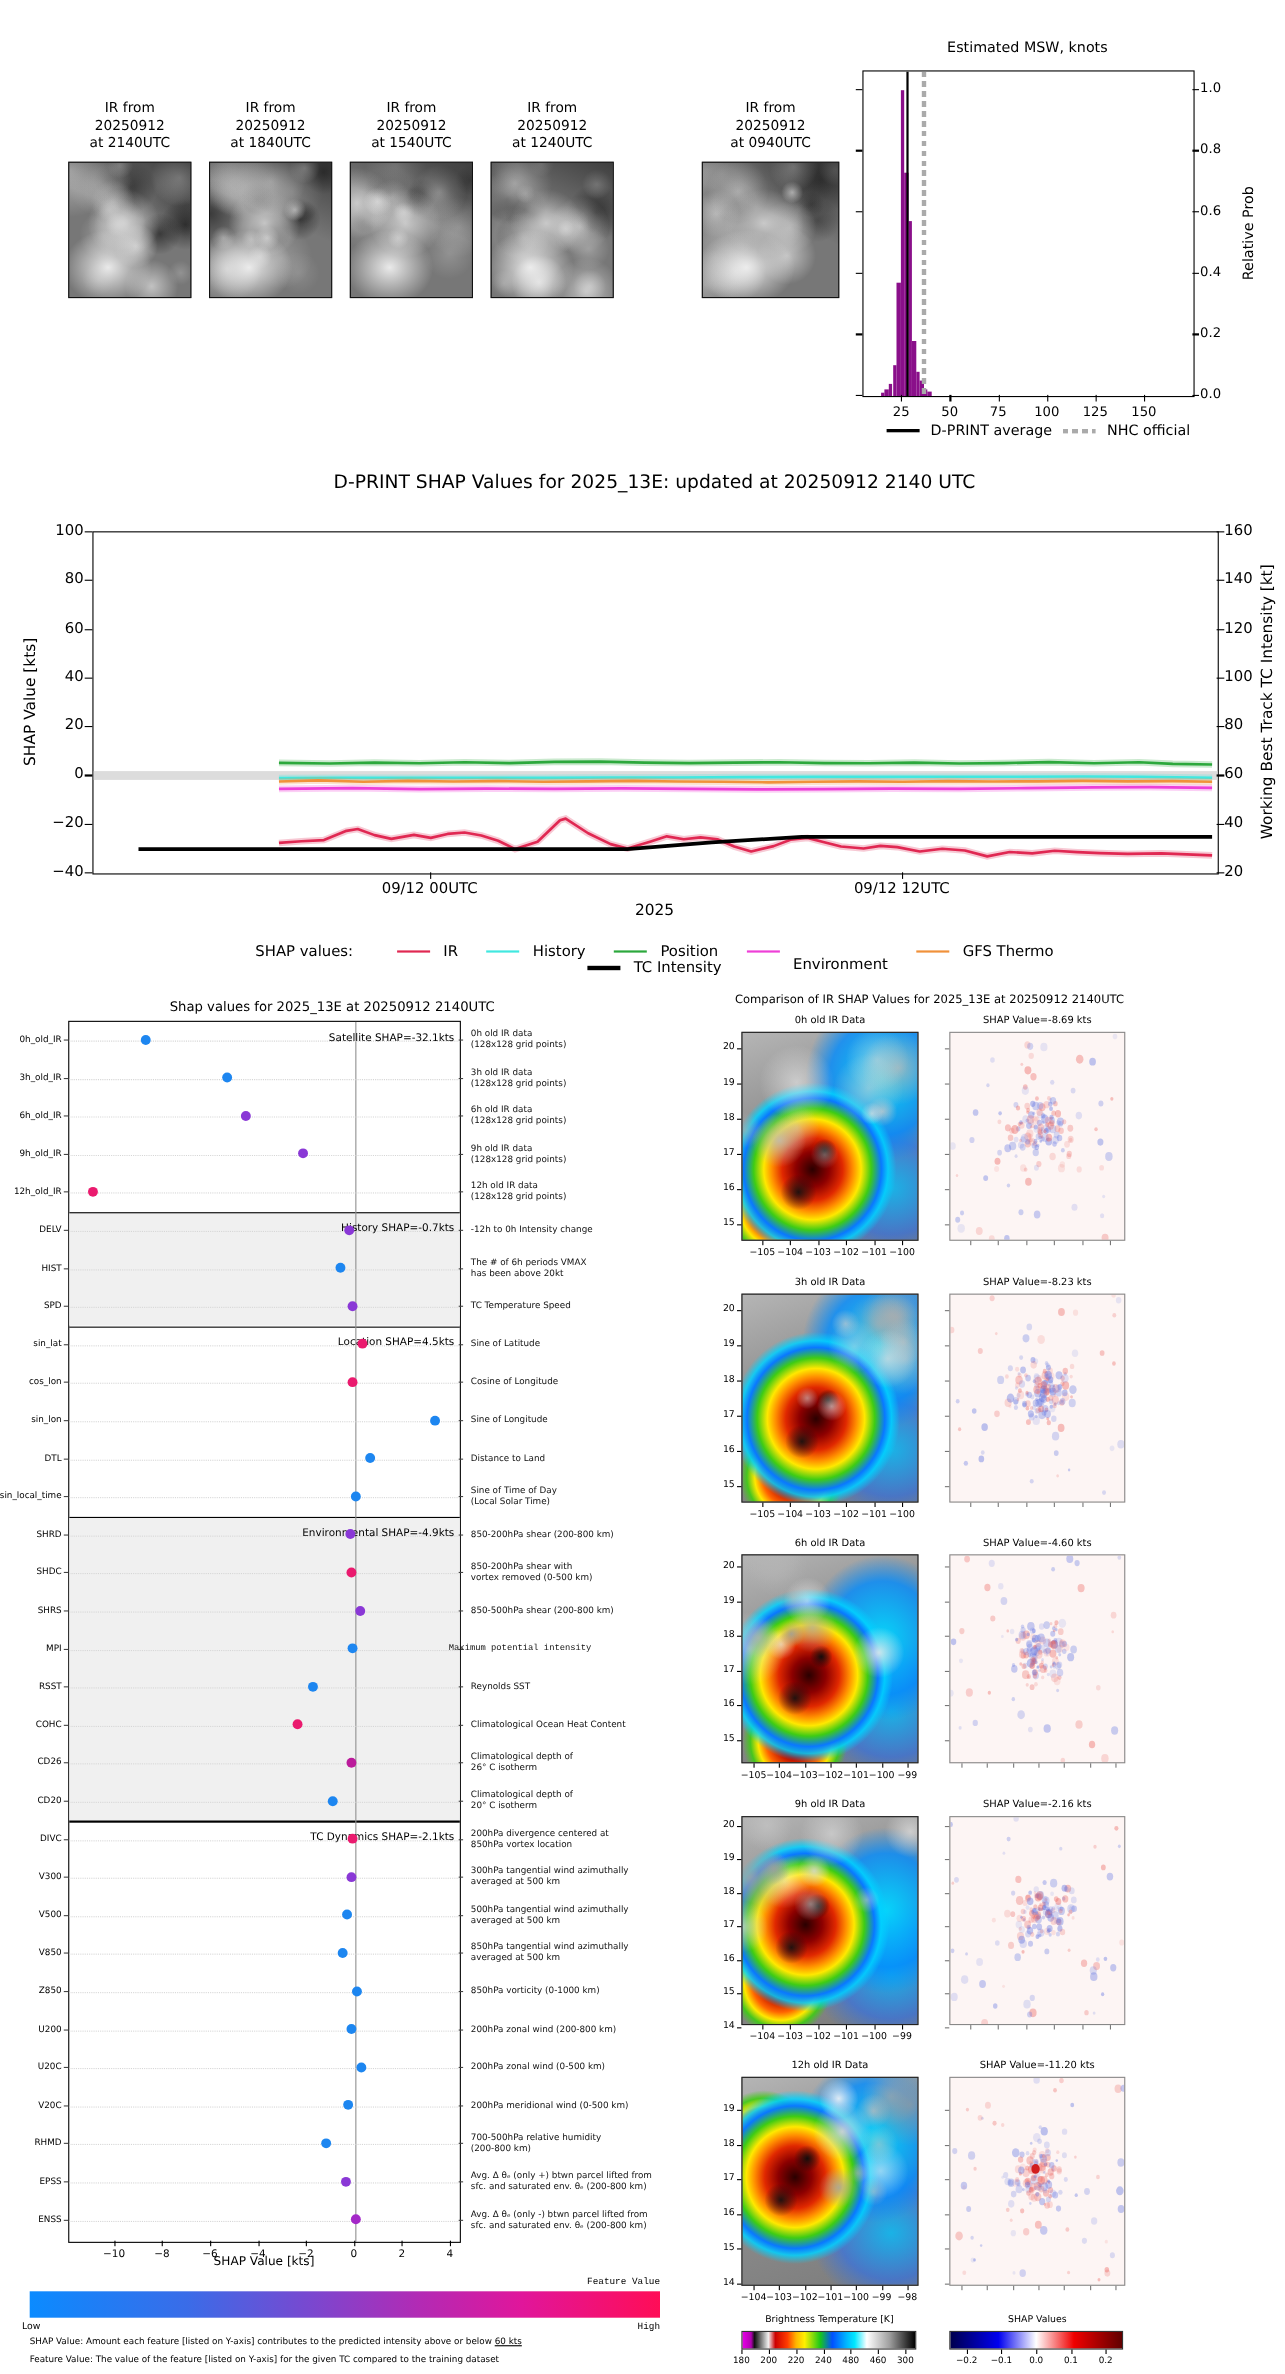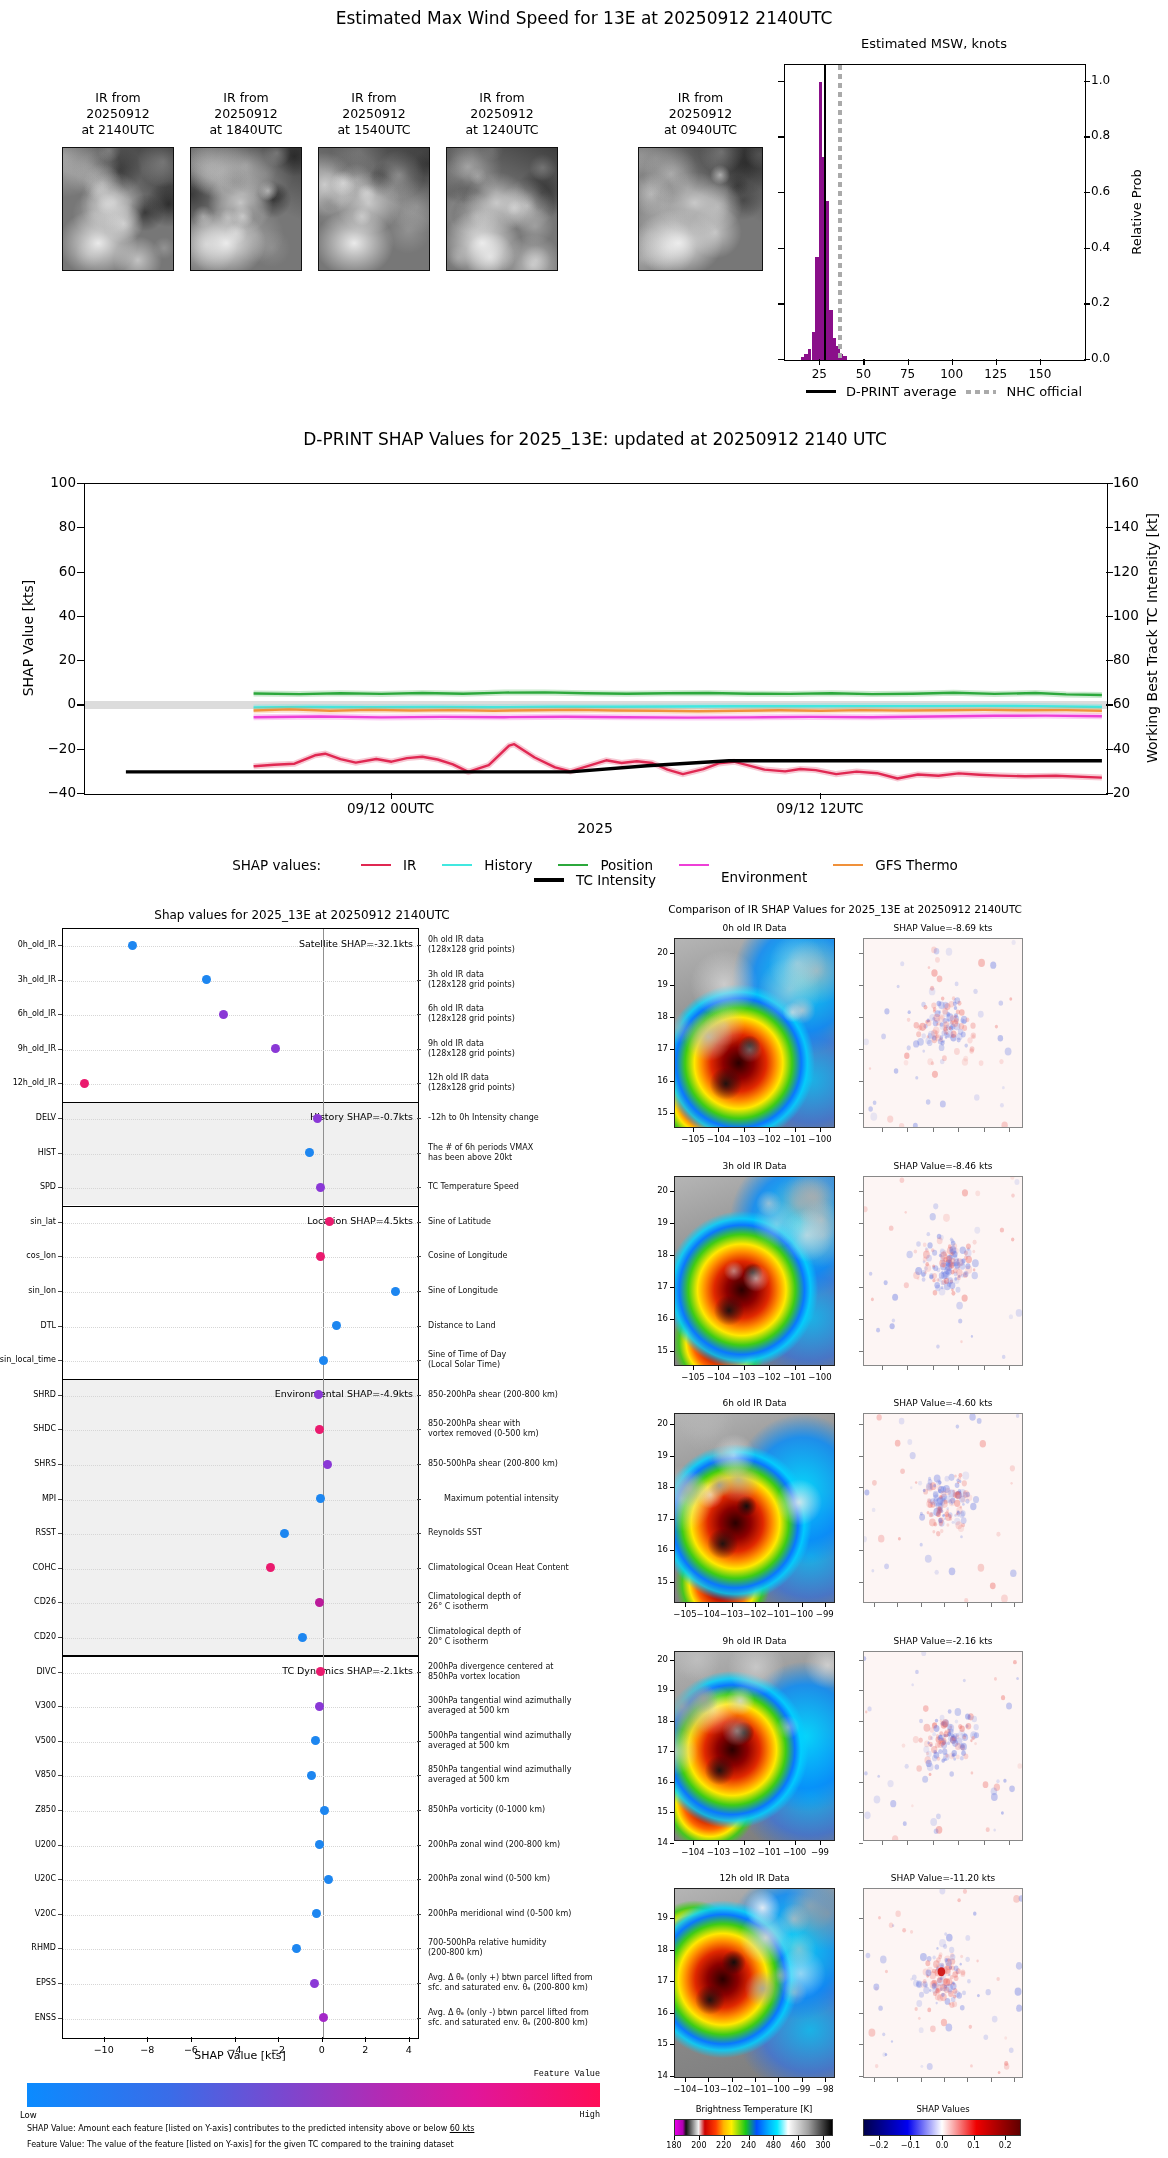--- a/index.html
+++ b/index.html
@@ -7,21 +7,20 @@
   #fig{position:absolute;left:0;top:0;width:1168px;height:2158px;overflow:hidden;}
   .lbl{position:absolute;white-space:nowrap;}
   .tc{text-align:center;}
   .tr{text-align:right;font-family:Liberation Mono, monospace;}
 </style>
 </head>
 <body>
 
 <div id="fig">
 
-  <div class="lbl tc" style="left:0;top:8px;width:1168px;font-size:17px;">Estimated Max Wind Speed for 13E at 20250912 2140UTC</div>
 
   <div class="lbl tc" style="left:784px;top:36px;width:300px;font-size:13px;">Estimated MSW, knots</div>
   <div class="lbl" style="left:1136px;top:212px;font-size:13px;transform:translate(-50%,-50%) rotate(-90deg);">Relative Prob</div>
 
   <div class="lbl tc" style="left:0;top:429px;width:1190px;font-size:17px;">D-PRINT SHAP Values for 2025_13E: updated at 20250912 2140 UTC</div>
   <div class="lbl" style="left:28px;top:638px;font-size:14px;transform:translate(-50%,-50%) rotate(-90deg);">SHAP Value [kts]</div>
   <div class="lbl" style="left:1152px;top:638px;font-size:14px;transform:translate(-50%,-50%) rotate(-90deg);">Working Best Track TC Intensity [kt]</div>
   <div class="lbl tc" style="left:445px;top:820px;width:300px;font-size:14px;">2025</div>
 
   <div class="lbl tc" style="left:92px;top:908px;width:420px;font-size:12px;">Shap values for 2025_13E at 20250912 2140UTC</div>
@@ -352,21 +351,21 @@
       <div style="position: absolute; left: 58px; top: 1464px; width: 4px; height: 1px; background: rgb(68, 68, 68);"></div>
       <div style="position: absolute; left: 322.65px; top: 1459.5px; width: 9px; height: 9px; border-radius: 50%; background: rgb(138, 56, 214);"></div>
       <div style="position: absolute; left: 417px; top: 1464px; width: 4px; height: 1px; background: rgb(68, 68, 68);"></div>
       <div style="position: absolute; left: 428px; top: 1459px; font-size: 8px; line-height: 1.25; color: rgb(17, 17, 17);">
         <div style="position: static; white-space: nowrap;">850-500hPa shear (200-800 km)</div>
       </div>
       <div style="position: absolute; left: -2px; top: 1493.6px; width: 58px; text-align: right; font-size: 8px;">MPI</div>
       <div style="position: absolute; left: 58px; top: 1498.6px; width: 4px; height: 1px; background: rgb(68, 68, 68);"></div>
       <div style="position: absolute; left: 316.11px; top: 1494.1px; width: 9px; height: 9px; border-radius: 50%; background: rgb(29, 134, 240);"></div>
       <div style="position: absolute; left: 417px; top: 1498.6px; width: 4px; height: 1px; background: rgb(68, 68, 68);"></div>
-      <div style="position: absolute; left: 444px; top: 1493.6px; font-size: 8px; line-height: 1.25; color: rgb(17, 17, 17);">
+      <div style="position: absolute; left: 408px; top: 1493.6px; font-size: 8px; line-height: 1.25; color: rgb(17, 17, 17); font-family: Liberation Mono, monospace;">
         <div style="position: static; white-space: nowrap;">Maximum potential intensity</div>
       </div>
       <div style="position: absolute; left: -2px; top: 1528.2px; width: 58px; text-align: right; font-size: 8px;">RSST</div>
       <div style="position: absolute; left: 58px; top: 1533.2px; width: 4px; height: 1px; background: rgb(68, 68, 68);"></div>
       <div style="position: absolute; left: 280.14px; top: 1528.7px; width: 9px; height: 9px; border-radius: 50%; background: rgb(29, 134, 240);"></div>
       <div style="position: absolute; left: 417px; top: 1533.2px; width: 4px; height: 1px; background: rgb(68, 68, 68);"></div>
       <div style="position: absolute; left: 428px; top: 1528.2px; font-size: 8px; line-height: 1.25; color: rgb(17, 17, 17);">
         <div style="position: static; white-space: nowrap;">Reynolds SST</div>
       </div>
       <div style="position: absolute; left: -2px; top: 1562.8px; width: 58px; text-align: right; font-size: 8px;">COHC</div>
@@ -699,21 +698,21 @@
       <div style="position: absolute; left: 769.2px; top: 1128px; width: 1px; height: 4px; background: rgb(0, 0, 0);"></div>
       <div style="position: absolute; left: 749.2px; top: 1134px; width: 40px; text-align: center; font-size: 8.5px;">−102</div>
       <div style="position: absolute; left: 958.2px; top: 1128px; width: 1px; height: 4px; background: rgb(119, 119, 119);"></div>
       <div style="position: absolute; left: 794.6px; top: 1128px; width: 1px; height: 4px; background: rgb(0, 0, 0);"></div>
       <div style="position: absolute; left: 774.6px; top: 1134px; width: 40px; text-align: center; font-size: 8.5px;">−101</div>
       <div style="position: absolute; left: 983.6px; top: 1128px; width: 1px; height: 4px; background: rgb(119, 119, 119);"></div>
       <div style="position: absolute; left: 820px; top: 1128px; width: 1px; height: 4px; background: rgb(0, 0, 0);"></div>
       <div style="position: absolute; left: 800px; top: 1134px; width: 40px; text-align: center; font-size: 8.5px;">−100</div>
       <div style="position: absolute; left: 1009px; top: 1128px; width: 1px; height: 4px; background: rgb(119, 119, 119);"></div>
       <div style="position: absolute; left: 674px; top: 1160.5px; width: 161px; text-align: center; font-size: 9px;">3h old IR Data</div>
-      <div style="position: absolute; left: 863px; top: 1160.5px; width: 160px; text-align: center; font-size: 9px;">SHAP Value=-8.46 kts</div>
+      <div style="position: absolute; left: 863px; top: 1160.5px; width: 160px; text-align: center; font-size: 9px;">SHAP Value=-8.23 kts</div>
       <div style="position: absolute; left: 674px; top: 1175.5px; width: 161px; height: 190px; border: 1px solid rgb(34, 34, 34); box-sizing: border-box; background-color: rgb(141, 141, 141); background-image: radial-gradient(circle at 83% 31%, rgba(225, 225, 225, 0.7) 0%, rgba(225, 225, 225, 0) 14.3079%), radial-gradient(circle at 92% 23%, rgba(186, 186, 186, 0.76) 0%, rgba(186, 186, 186, 0) 10.4479%), radial-gradient(circle at 93% 31%, rgba(193, 193, 193, 0.58) 0%, rgba(193, 193, 193, 0) 16.3872%), radial-gradient(circle at 37% 50%, rgba(214, 214, 214, 0.565) 0%, rgba(214, 214, 214, 0) 7.30664%), radial-gradient(circle at 51% 54%, rgba(246, 246, 246, 0.576) 0%, rgba(246, 246, 246, 0) 10.2549%), radial-gradient(circle at 64% 25%, rgba(220, 220, 220, 0.506) 0%, rgba(220, 220, 220, 0) 13.663%), radial-gradient(circle at 78% 14%, rgba(173, 173, 173, 0.627) 0%, rgba(173, 173, 173, 0) 13.8966%), radial-gradient(circle at 85% 10%, rgba(174, 174, 174, 0.7) 0%, rgba(174, 174, 174, 0) 12.6808%), radial-gradient(circle at 59% 14%, rgba(203, 203, 203, 0.68) 0%, rgba(203, 203, 203, 0) 6.88028%), radial-gradient(circle at 88% 11%, rgba(172, 172, 172, 0.765) 0%, rgba(172, 172, 172, 0) 12.3551%), radial-gradient(circle at 49% 51%, rgba(12, 12, 12, 0.95) 0%, rgba(12, 12, 12, 0) 8%), radial-gradient(circle at 34% 71%, rgba(16, 16, 16, 0.9) 0%, rgba(16, 16, 16, 0) 9%), radial-gradient(48% 42% at 42% 60%, rgb(42, 0, 0) 0%, rgb(140, 0, 0) 20%, rgb(224, 40, 0) 36%, rgb(255, 140, 0) 48%, rgb(255, 232, 0) 58%, rgb(62, 204, 20) 70%, rgb(10, 120, 255) 82%, rgba(0, 210, 255, 0.85) 90%, rgba(0, 210, 255, 0) 100%), radial-gradient(30% 26% at 28% 88%, rgb(60, 0, 0) 0%, rgb(180, 0, 0) 30%, rgb(255, 100, 0) 55%, rgb(255, 232, 0) 70%, rgba(62, 204, 20, 0.9) 85%, rgba(62, 204, 20, 0) 100%), radial-gradient(55% 50% at 78% 25%, rgba(0, 216, 255, 0.95) 0%, rgba(0, 140, 255, 0.8) 55%, rgba(0, 140, 255, 0) 80%), radial-gradient(60% 45% at 85% 75%, rgba(0, 190, 255, 0.8) 0%, rgba(30, 110, 255, 0.55) 50%, rgba(30, 110, 255, 0) 78%), linear-gradient(160deg, rgb(181, 181, 181) 0%, rgb(142, 142, 142) 40%, rgb(124, 124, 124) 100%);"></div>
       <div style="position: absolute; left: 863px; top: 1175.5px; width: 160px; height: 190px; border: 1px solid rgb(136, 136, 136); box-sizing: border-box; background: rgb(253, 245, 244); overflow: hidden;"><svg viewBox="0 0 100 100" preserveAspectRatio="none" width="100%" height="100%">
           <circle cx="44.9" cy="61.6" r="1.43" fill="rgb(235,100,95)" opacity="0.37"></circle>
           <circle cx="53.9" cy="45.9" r="2.06" fill="rgb(95,115,225)" opacity="0.42"></circle>
           <circle cx="52.0" cy="52.0" r="2.10" fill="rgb(95,115,225)" opacity="0.28"></circle>
           <circle cx="0.7" cy="17.1" r="1.59" fill="rgb(235,100,95)" opacity="0.22"></circle>
           <circle cx="54.4" cy="44.1" r="0.81" fill="rgb(235,100,95)" opacity="0.24"></circle>
           <circle cx="37.7" cy="51.2" r="1.76" fill="rgb(95,115,225)" opacity="0.23"></circle>
           <circle cx="54.0" cy="45.5" r="0.76" fill="rgb(95,115,225)" opacity="0.38"></circle>
           <circle cx="38.4" cy="36.1" r="1.20" fill="rgb(235,100,95)" opacity="0.17"></circle>

